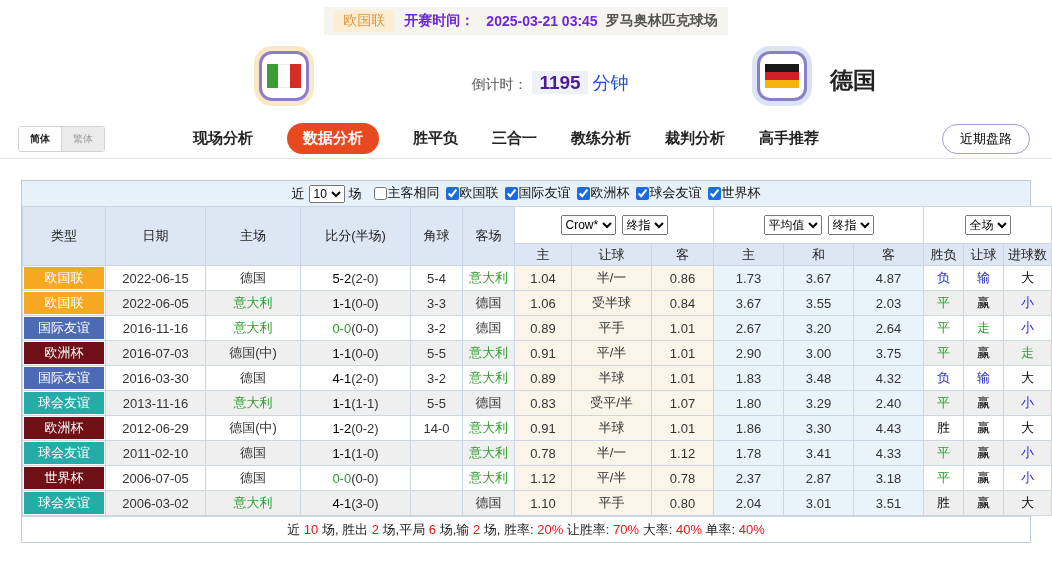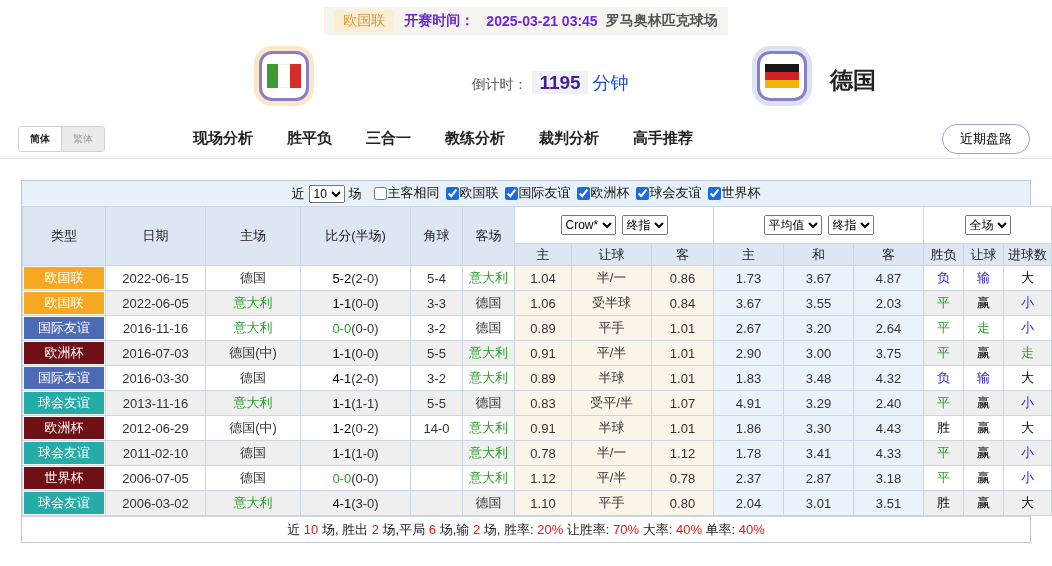--- a/index.html
+++ b/index.html
@@ -103,20 +103,21 @@
   <span class="away-name">德国</span>
 </div>
 
 <div class="nav">
   <div class="lang-toggle">
     <span class="lang-s">简体</span>
     <span class="lang-t">繁体</span>
   </div>
   <div class="nav-tabs" id="navTabs">
       <span class="tab">现场分析</span>
+      <span class="tab active">数据分析</span>
       <span class="tab">胜平负</span>
       <span class="tab">三合一</span>
       <span class="tab">教练分析</span>
       <span class="tab">裁判分析</span>
       <span class="tab">高手推荐</span>
     </div>
   <span class="recent-pill">近期盘路</span>
 </div>
 
 <div class="table-wrap">
@@ -295,21 +296,21 @@
             <div class="badge b-teal">球会友谊</div>
           </td>
           <td>2013-11-16</td>
           <td class="c-green">意大利</td>
           <td><span class="c-red">1-1</span><span>(1-1)</span></td>
           <td>5-5</td>
           <td class="c-dark">德国</td>
           <td class="g1">0.83</td>
           <td class="g1">受平/半</td>
           <td class="g1">1.07</td>
-          <td class="g2">4.91</td>
+          <td class="g2">1.80</td>
           <td class="g2">3.29</td>
           <td class="g2">2.40</td>
           <td class="c-green">平</td>
           <td class="c-red">赢</td>
           <td class="c-blue">小</td>
         </tr>
         <tr>
           <td class="type">
             <div class="badge b-maroon">欧洲杯</div>
           </td>

